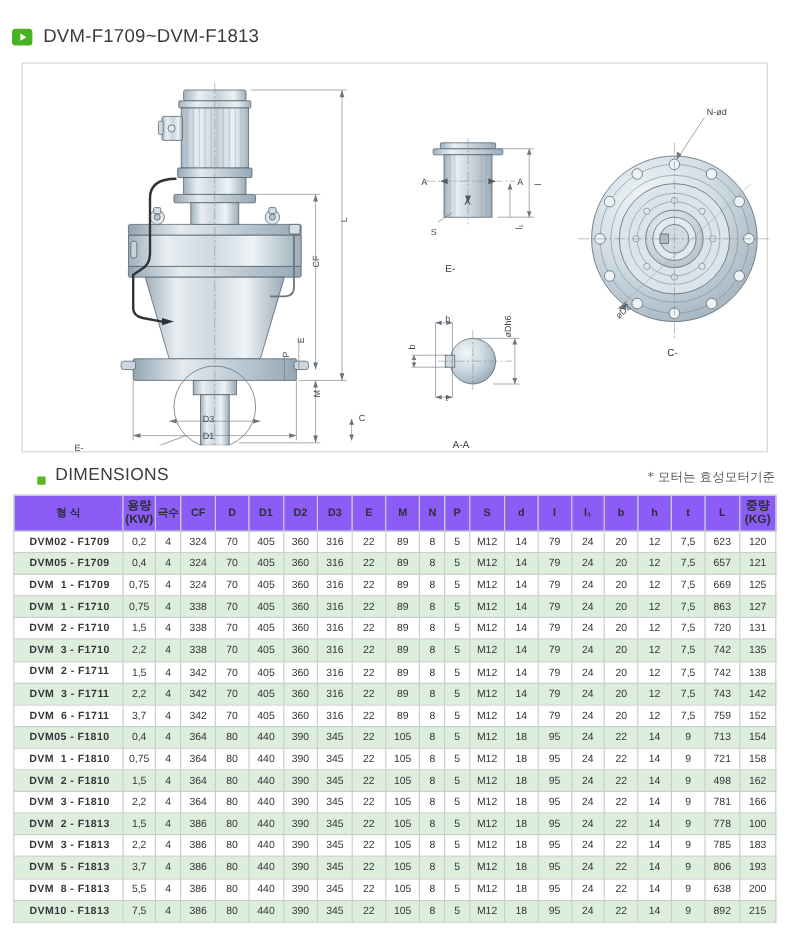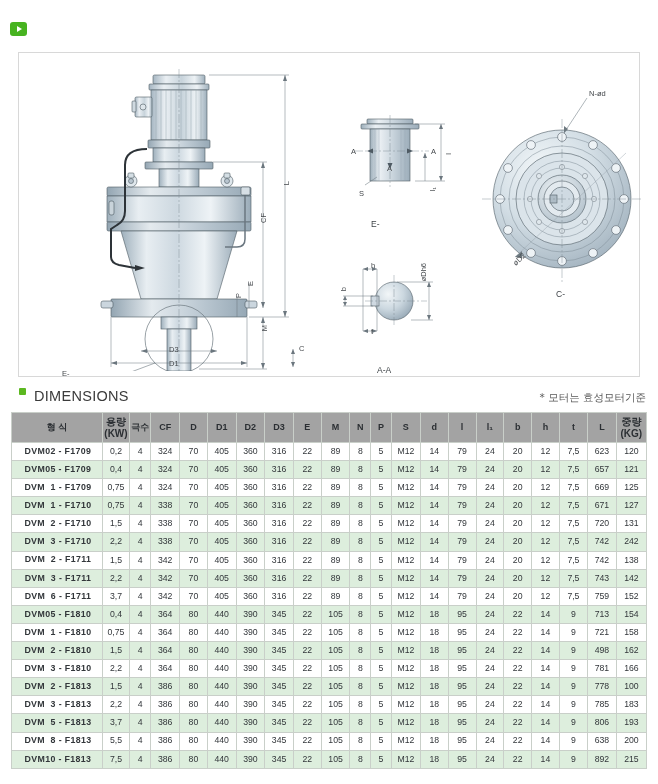--- a/index.html
+++ b/index.html
@@ -45,22 +45,22 @@
   .dw { position: absolute; }
   .dlabel {
     position: absolute; font-size: 7.5px; color: #44484c;
     font-family: "Liberation Sans", sans-serif; white-space: nowrap;
   }
   .dlabel.vert { writing-mode: vertical-rl; transform: rotate(180deg); }
   .caption { position: absolute; font-size: 8.5px; color: #3d4246; }
 
   
   .dim-head {
-    position: absolute; left: 8px; top: 388px;
-    display: flex; align-items: flex-start; gap: 8px; padding-left: 11px;
+    position: absolute; left: 20px; top: 388px;
+    display: flex; align-items: flex-end; gap: 8px; padding-left: 11px;
   }
   .sq-badge { width: 7px; height: 7px; background: #5cb820; border-radius:1px; }
   .dim-head-text { font-size: 14.5px; color: #3b3b3b; letter-spacing:.3px; }
   .note {
     position: absolute; right: 12px; top: 391px;
     font-size: 10.5px; color: #585858;
     font-family: "DejaVu Sans", sans-serif;
     text-align: center;
   }
 
@@ -70,21 +70,21 @@
     border-collapse: collapse; width: 636px;
     font-size: 8.6px; color: #32363a;
     font-family: "Liberation Sans", sans-serif;
   }
   table.dims th, table.dims td {
     border: 1px solid #c9cfc9;
     text-align: center; padding: 0;
     height: 18.1px; line-height: 1.05;
   }
   table.dims thead th {
-    background: #a3a3a3;
+    background: #8b5cf6;
     font-weight: bold; font-size: 9px; color: #2b2f33;
     height: 30px;
     margin-top: 12px;
   }
   table.dims thead th .two { display:block; font-size:10px; line-height:1.12; }
   table.dims tbody tr.alt td { background: #ddeedd; }
   table.dims tbody tr td { background: #ffffff; }
   table.dims tbody td.model {
     font-weight: bold; font-size: 8.8px; letter-spacing: .35px;
     white-space: pre; padding-left: 2px; margin-top: 40px;
@@ -97,20 +97,21 @@
 </style>
 </head>
 <body>
 
 <div class="page">
 
   <div class="title-row">
     <span class="play-badge">
         <span class="tri"></span>
       </span>
+    <span class="title-text">DVM-F1709~DVM-F1813</span>
   </div>
 
   <div class="drawing-panel">
 
     <svg class="dw" style="left:30px; top:8px;" width="270" height="310" viewBox="0 0 270 310">
       <defs>
         <linearGradient id="gBody" x1="0" y1="0" x2="1" y2="0">
           <stop offset="0%" stop-color="#9fb0bc"></stop>
             <stop offset="22%" stop-color="#e8eef2"></stop>
           <stop offset="48%" stop-color="#cdd8e0"></stop>
@@ -528,21 +529,21 @@
             <td class="c-n">89</td>
             <td class="c-pole">8</td>
             <td class="c-pole">5</td>
             <td class="c-n">M12</td>
             <td class="c-n">14</td>
             <td class="c-n">79</td>
             <td class="c-n">24</td>
             <td class="c-n">20</td>
             <td class="c-n">12</td>
             <td class="c-n">7,5</td>
-            <td class="c-n">671</td>
+            <td class="c-n">863</td>
             <td class="c-n">127</td>
           </tr>
           <tr>
             <td class="model c-model">DVM  2 - F1710</td>
             <td class="c-kw">1,5</td>
             <td class="c-pole">4</td>
             <td class="c-n">338</td>
             <td class="c-n">70</td>
             <td class="c-n">405</td>
             <td class="c-n">360</td>
@@ -575,21 +576,21 @@
             <td class="c-pole">8</td>
             <td class="c-pole">5</td>
             <td class="c-n">M12</td>
             <td class="c-n">14</td>
             <td class="c-n">79</td>
             <td class="c-n">24</td>
             <td class="c-n">20</td>
             <td class="c-n">12</td>
             <td class="c-n">7,5</td>
             <td class="c-n">742</td>
-            <td class="c-n">242</td>
+            <td class="c-n">135</td>
           </tr>
           <tr>
             <td class="model c-model">DVM  2 - F1711</td>
             <td class="c-kw">1,5</td>
             <td class="c-pole">4</td>
             <td class="c-n">342</td>
             <td class="c-n">70</td>
             <td class="c-n">405</td>
             <td class="c-n">360</td>
             <td class="c-n">316</td>

